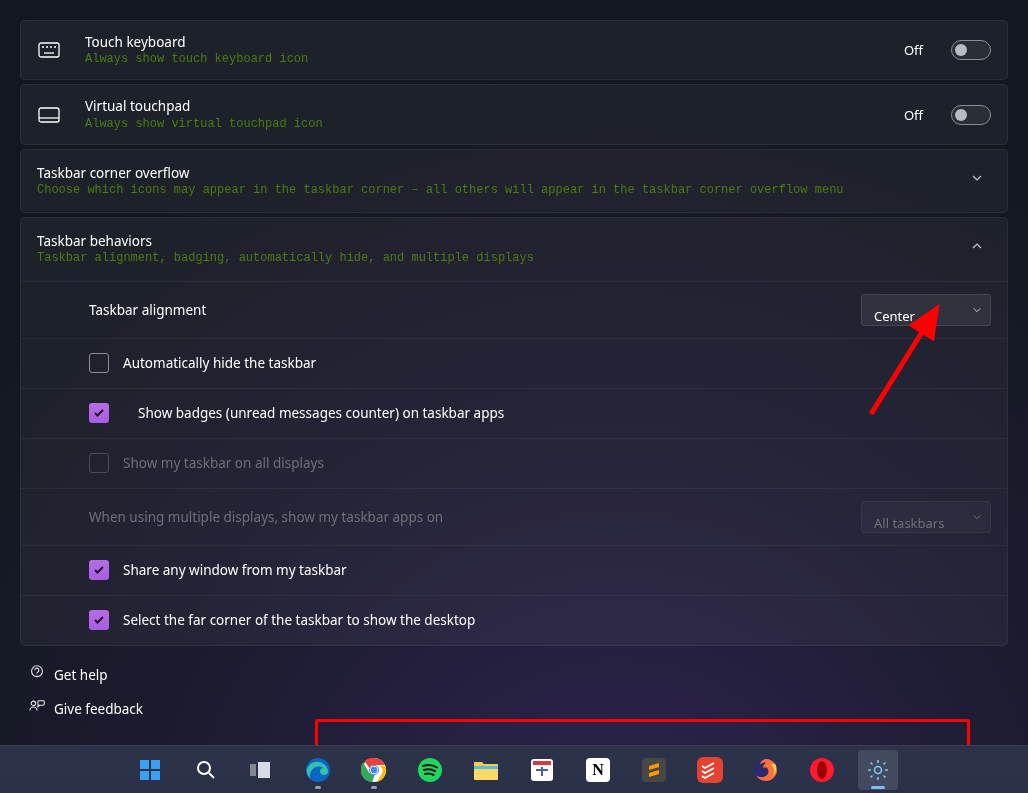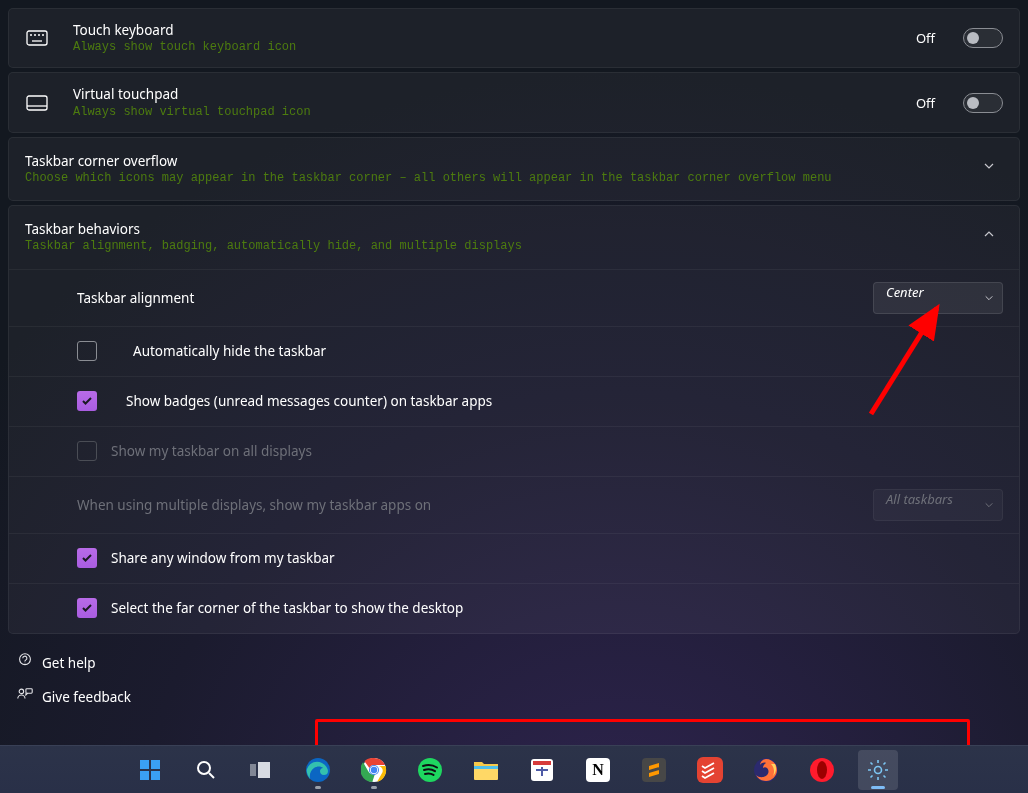--- a/index.html
+++ b/index.html
@@ -7,21 +7,21 @@
     margin: 0;
     width: 1028px;
     height: 793px;
     background: radial-gradient(circle at 60% 110%, #2f2450 0%, #1b1b2e 45%, #131820 75%);
     font-family: "Segoe UI", system-ui, sans-serif;
     color: #fff;
     overflow: hidden;
     position: relative;
   }
   .page {
-    padding: 8px;
+    padding: 20px;
   }
   .card {
     background: rgba(255,255,255,0.045);
     border: 1px solid rgba(255,255,255,0.06);
     border-radius: 5px;
     margin-bottom: 4px;
   }
   .row {
     display: flex;
     align-items: center;
@@ -71,25 +71,24 @@
     margin-left: 12px;
   }
   .select {
     background: rgba(255,255,255,0.07);
     border: 1px solid rgba(255,255,255,0.1);
     border-radius: 4px;
     height: 32px;
     padding: 0 30px 0 12px;
     min-width: 130px;
     display: flex;
-    align-items: flex-start;
+    align-items: flex-end;
     font-size: 13px;
     position: relative;
     cursor: pointer;
-    font-style: italic;
   }
   .select.disabled { background: rgba(255,255,255,0.035); border-color: rgba(255,255,255,0.05); color:#6e7079; cursor:default;}
   .select .chev {
     position: absolute;
     right: 8px;
     top: 50%;
     transform: translateY(-50%);
   }
   .chk {
     width: 20px;
@@ -246,21 +245,21 @@
       <div class="select">
         <span>Center</span>
         <span class="chev">
           <svg width="10" height="10" viewBox="0 0 12 12" fill="none" stroke="#c8c8ce" stroke-width="1.2">
               <path d="M2 4l4 4 4-4"></path>
             </svg>
         </span>
       </div>
     </div>
 
-    <div class="row indented" style="min-height:50px;gap:22px;">
+    <div class="row indented" style="min-height:50px;">
       <div class="chk unchecked"></div>
       <div class="title">Automatically hide the taskbar</div>
     </div>
 
     <div class="row indented" style="min-height:50px;gap:15px;">
       <div class="chk checked">
         <svg width="12" height="12" viewBox="0 0 12 12" fill="none" stroke="#1a1a22" stroke-width="2">
             <path d="M2 6l2.5 2.5L10 3"></path>
           </svg>
       </div>

